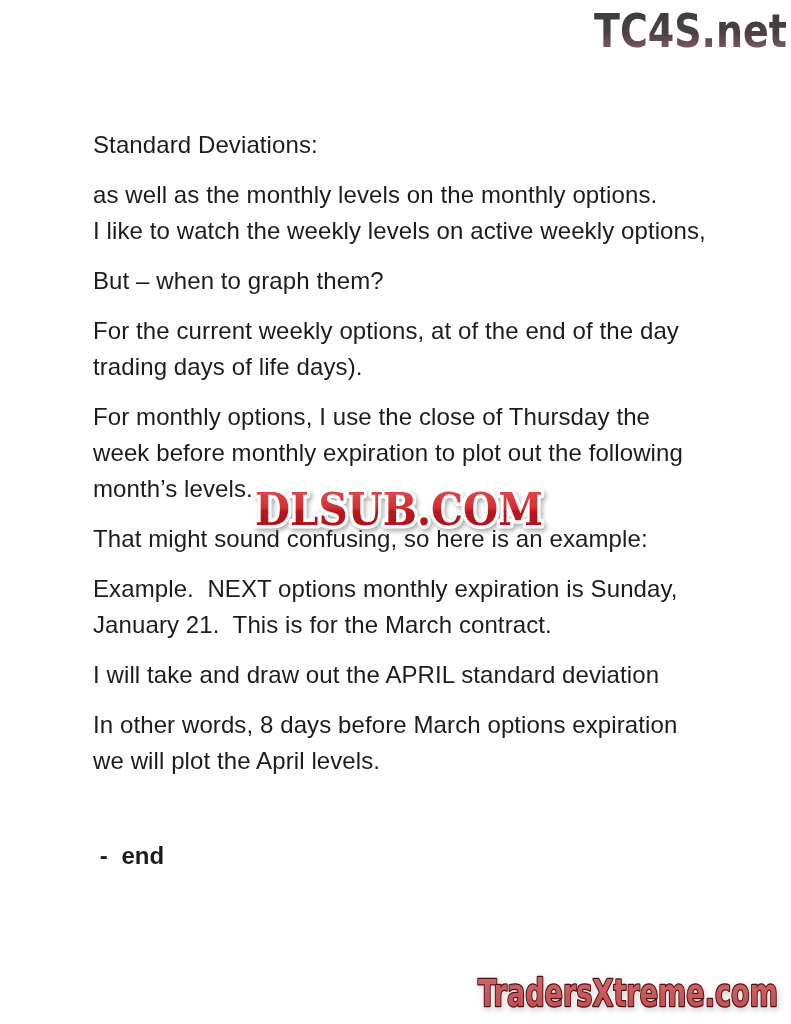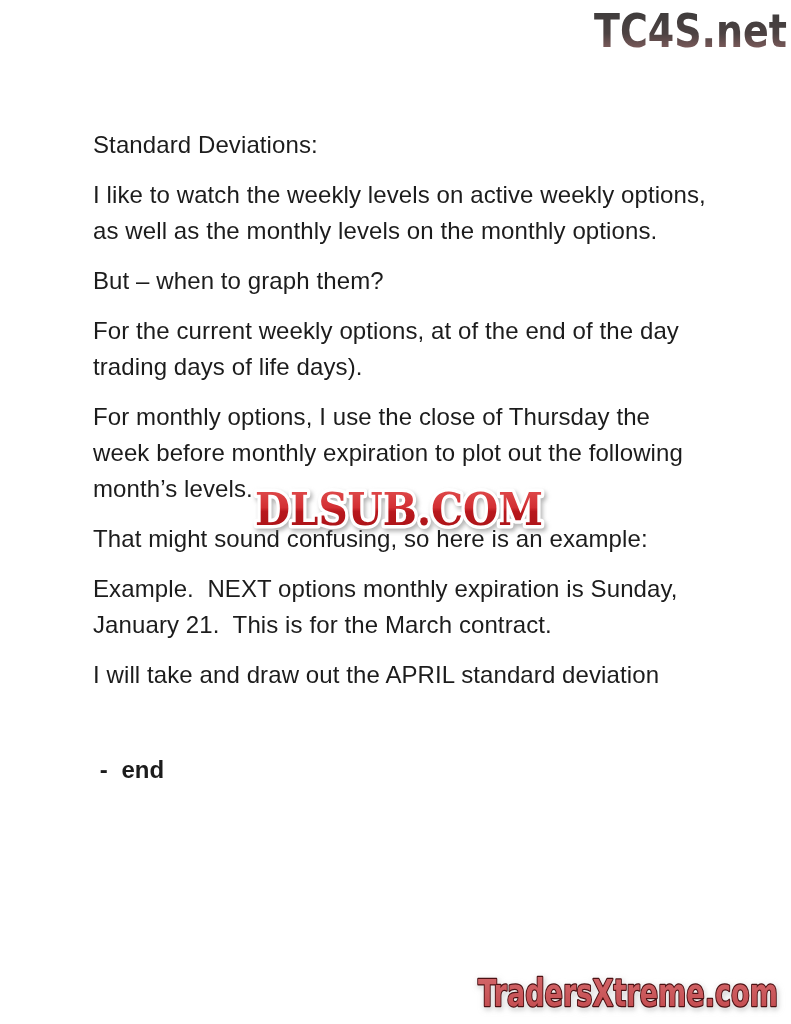--- a/index.html
+++ b/index.html
@@ -58,22 +58,22 @@
     </defs>
     <text x="3" y="43" font-size="46" fill="url(#gradTop)" textLength="193" lengthAdjust="spacingAndGlyphs">TC4S.net</text>
   </svg>
 </div>
 
 <div class="doc">
   <div class="para">
     <span class="line">Standard Deviations:</span>
   </div>
   <div class="para">
+    <span class="line">as well as the monthly levels on the monthly options.</span>
     <span class="line">I like to watch the weekly levels on active weekly options,</span>
-    <span class="line">as well as the monthly levels on the monthly options.</span>
   </div>
   <div class="para">
     <span class="line">But – when to graph them?</span>
   </div>
   <div class="para">
     <span class="line">For the current weekly options, at of the end of the day</span>
     <span class="line">trading days of life days).</span>
   </div>
   <div class="para">
     <span class="line">For monthly options, I use the close of Thursday the</span>
@@ -82,20 +82,24 @@
   </div>
   <div class="para">
     <span class="line">That might sound confusing, so here is an example:</span>
   </div>
   <div class="para">
     <span class="line">Example.  NEXT options monthly expiration is Sunday,</span>
     <span class="line">January 21.  This is for the March contract.</span>
   </div>
   <div class="para">
     <span class="line">I will take and draw out the APRIL standard deviation</span>
+  </div>
+  <div class="para">
+    <span class="line">In other words, 8 days before March options expiration</span>
+    <span class="line">we will plot the April levels.</span>
   </div>
   <div class="para end-para">
     <span class="line"> -  end</span>
   </div>
 </div>
 
 <div class="wm wm-center">
   <svg width="306" height="58" viewBox="0 0 306 58">
     <defs>
       <linearGradient id="gradMid" x1="0" y1="0" x2="0" y2="1">

